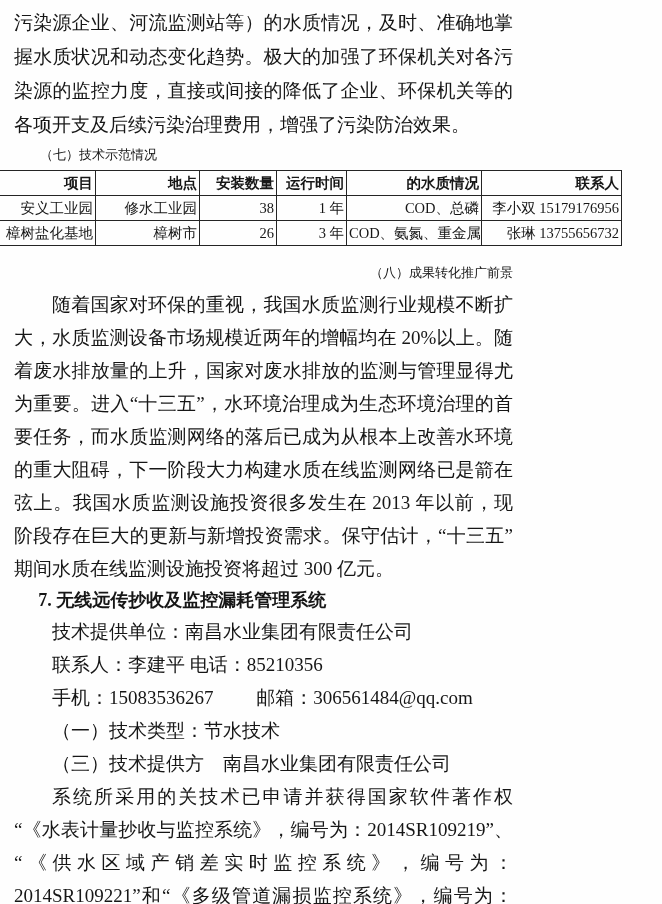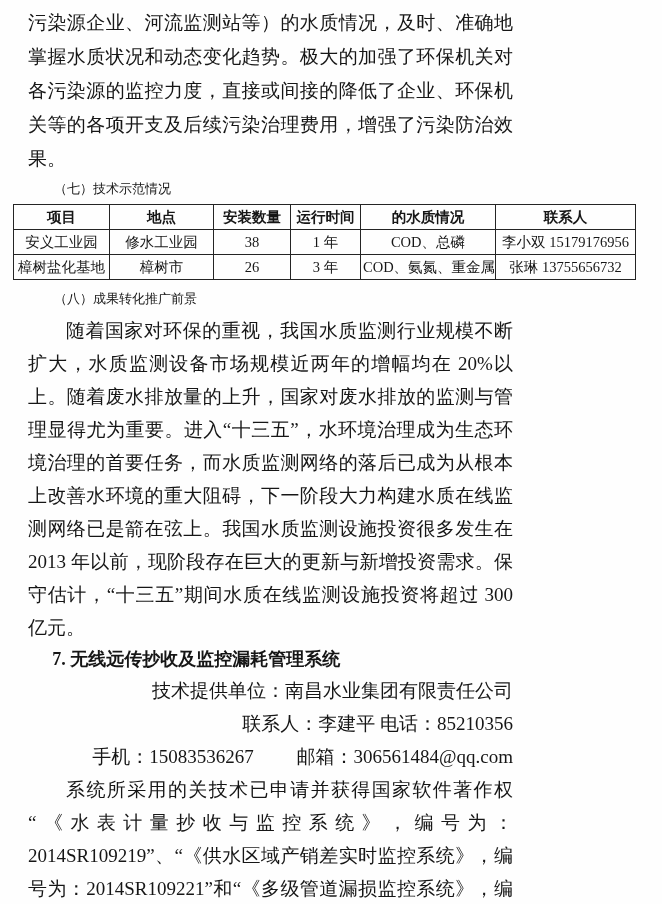--- a/index.html
+++ b/index.html
@@ -8,68 +8,67 @@
     height: 904px;
     background: #fefefe;
     overflow: hidden;
     font-family: "Liberation Serif", "DejaVu Serif", serif;
     color: #161616;
   }
   .page {
     position: relative;
     width: 540px;
     height: 904px;
-    padding: 6px 27px 0 28px;
+    padding: 6px 27px 0 14px;
     box-sizing: border-box;
   }
   .para {
     font-size: 19px;
     line-height: 34px;
     text-align: justify;
     margin: 0;
   }
   .para.indent { text-indent: 2em; }
   .p2 { line-height: 33px; }
   .sec-head {
     font-size: 13px;
     line-height: 26px;
     text-indent: 2em;
     margin: 0;
     white-space: nowrap;
   }
-  .sec-head.h8 { margin-top: 4px; line-height: 30px; }
+  .sec-head.h8 { margin-top: 12px; line-height: 30px; text-align: right; }
   .tech-head {
     font-size: 18px;
     font-weight: bold;
     line-height: 30px;
     text-indent: 1.35em;
     margin: 0;
     white-space: nowrap;
   }
   .line {
     font-size: 19px;
     line-height: 33px;
     text-indent: 2em;
     margin: 0;
     white-space: nowrap;
-    text-align: right;
   }
   table.demo {
     border-collapse: collapse;
     table-layout: fixed;
     width: 622px;
     margin-left: -15px;
     margin-top: 2px;
     font-size: 14.5px;
   }
   table.demo th, table.demo td {
     border: 1.4px solid #242424;
     height: 24px;
     padding: 0 2px;
-    text-align: center;
+    text-align: right;
     vertical-align: middle;
     overflow: hidden;
     white-space: nowrap;
   }
   table.demo th { font-weight: bold; font-size: 14.5px; }
 </style>
 </head>
 <body>
 
 <div class="page">
@@ -122,18 +121,20 @@
   <p class="para indent p2">随着国家对环保的重视，我国水质监测行业规模不断扩大，水质监测设备市场规模近两年的增幅均在 20%以上。随着废水排放量的上升，国家对废水排放的监测与管理显得尤为重要。进入“十三五”，水环境治理成为生态环境治理的首要任务，而水质监测网络的落后已成为从根本上改善水环境的重大阻碍，下一阶段大力构建水质在线监测网络已是箭在弦上。我国水质监测设施投资很多发生在 2013 年以前，现阶段存在巨大的更新与新增投资需求。保守估计，“十三五”期间水质在线监测设施投资将超过 300 亿元。</p>
 
   <p class="tech-head">7. 无线远传抄收及监控漏耗管理系统</p>
 
   <p class="line">技术提供单位：南昌水业集团有限责任公司</p>
 
   <p class="line">联系人：李建平 电话：85210356</p>
 
   <p class="line">手机：15083536267　　 邮箱：306561484@qq.com</p>
 
+  <p class="line">（一）技术类型：节水技术</p>
 
 
+  <p class="line">（三）技术提供方　南昌水业集团有限责任公司</p>
 
   <p class="para indent p2">系统所采用的关技术已申请并获得国家软件著作权“《水表计量抄收与监控系统》，编号为：2014SR109219”、“《供水区域产销差实时监控系统》，编号为：2014SR109221”和“《多级管道漏损监控系统》，编号为：2014SR109234”。</p>
 
 </div>
 
 </body></html>

